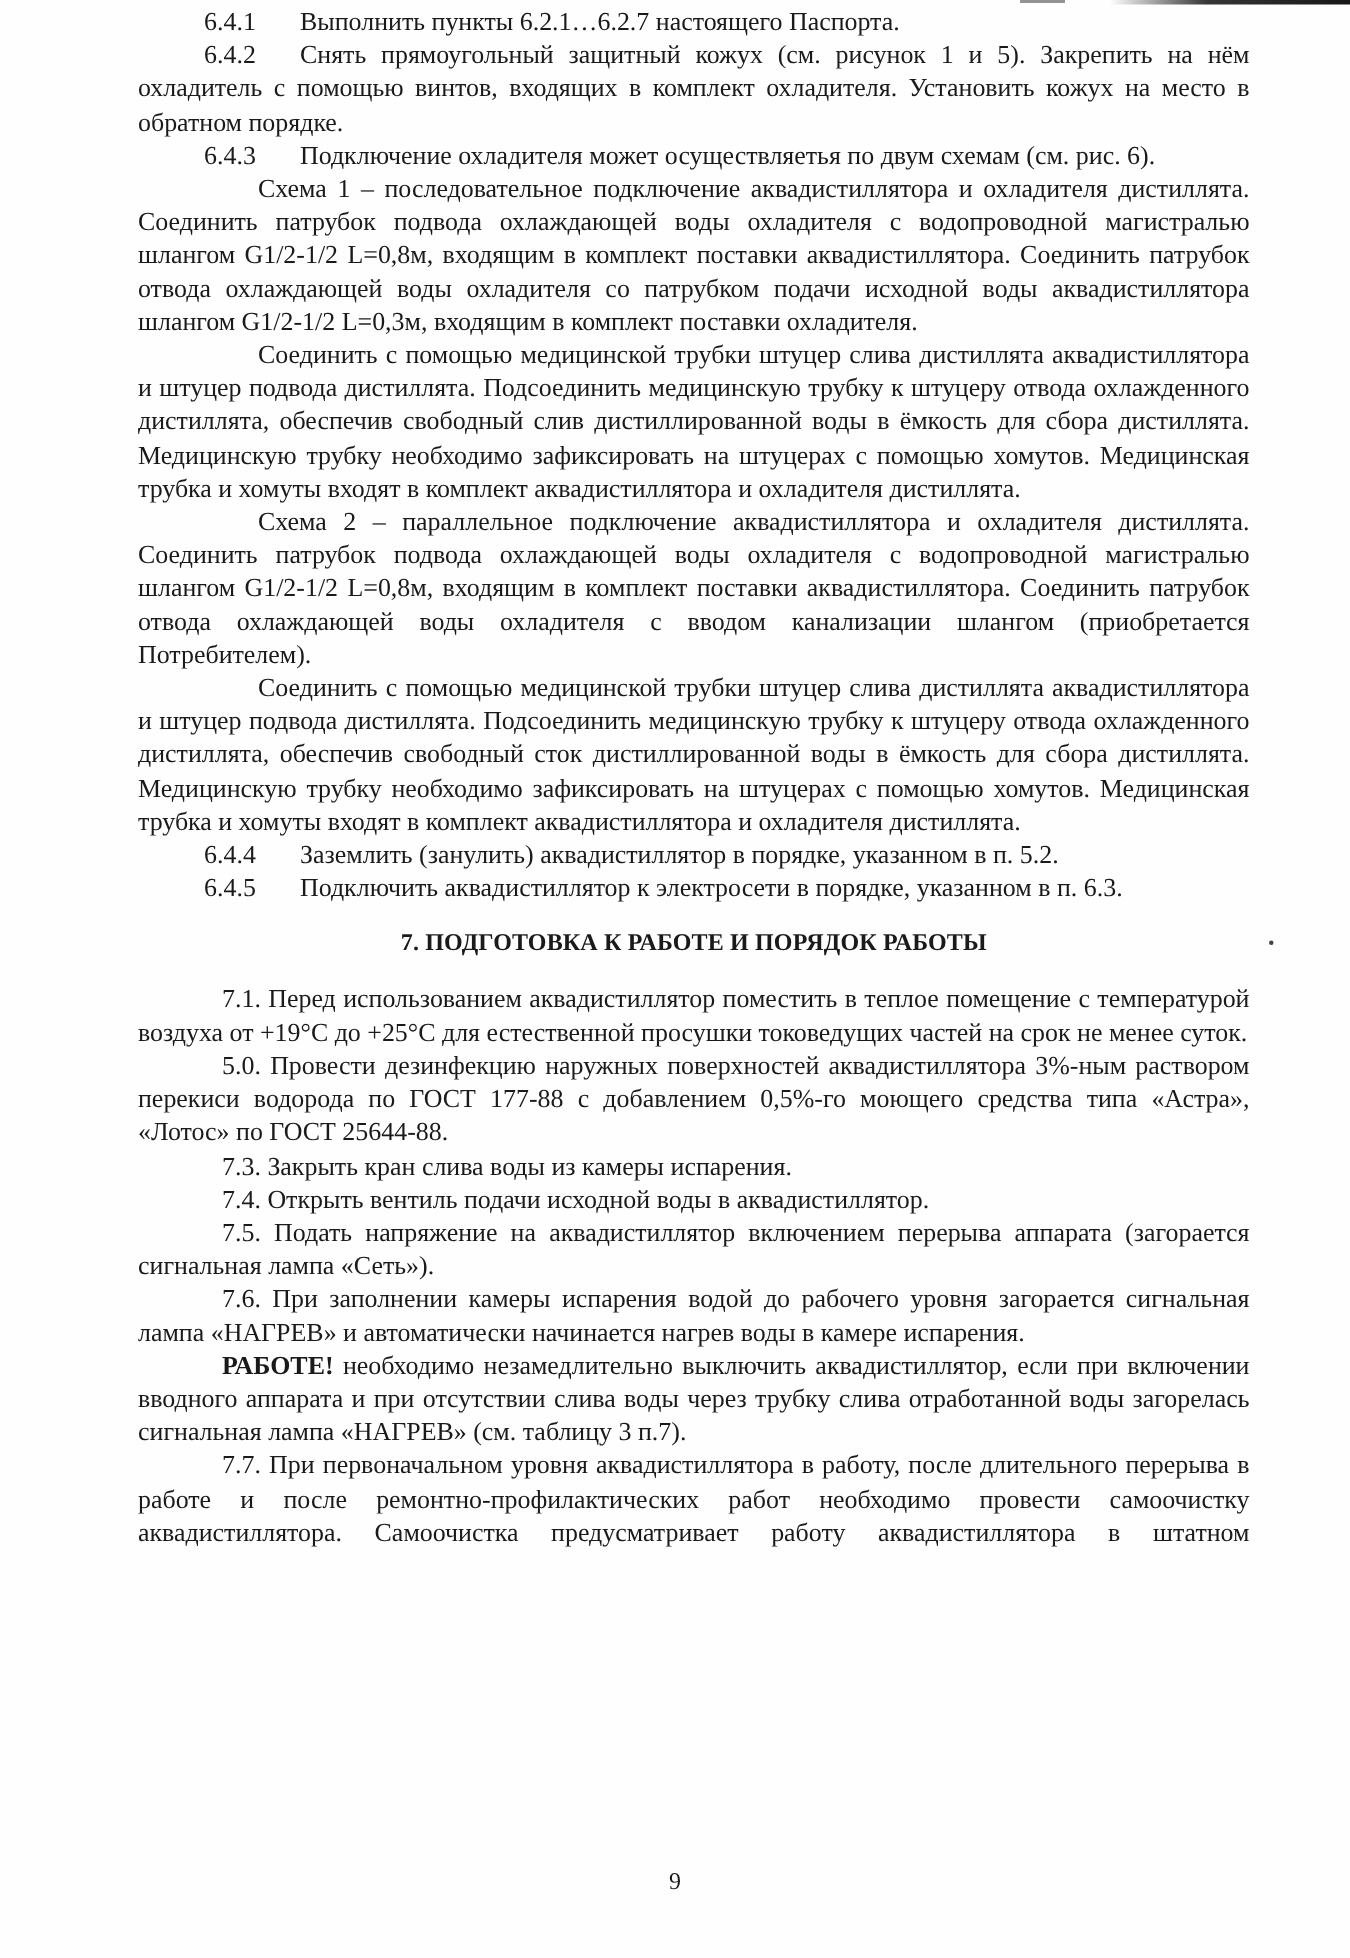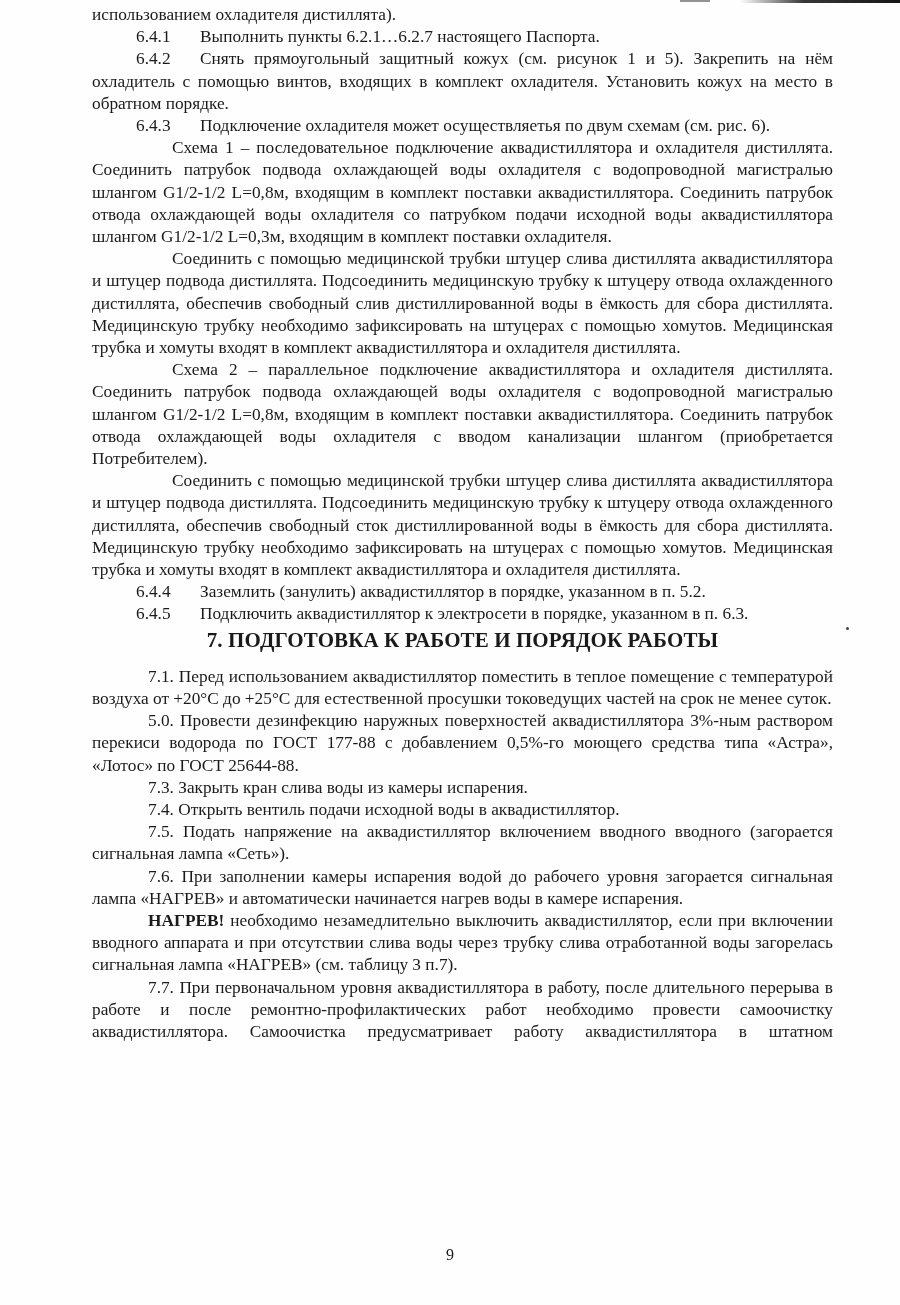--- a/index.html
+++ b/index.html
@@ -76,24 +76,24 @@
       margin-left: 44px;
       width: 64px;
     }
     .u {
       text-underline-offset: 2px;
     }
     .b {
       font-weight: bold;
     }
     .heading {
-      margin: 2px 0 14px 0;
+      margin: 14px 0 14px 0;
       text-align: center;
       font-weight: bold;
-      font-size: 21px;
+      font-size: 16px;
       line-height: 24px;
       letter-spacing: 0.1px;
     }
     .page-number {
       position: absolute;
       top: 1246px;
       left: 0;
       width: 900px;
       text-align: center;
       font-size: 16px;
@@ -102,21 +102,20 @@
 </head>
 <body>
 
 <div class="page">
   <div class="scan-edge-2"></div>
   <div class="scan-edge"></div>
   <div class="speck"></div>
 
   <div class="content">
 
-    <p class="p">использованием охладителя дистиллята).</p>
 
     <p class="numbered-block"><span class="num">6.4.1</span><span>Выполнить пункты 6.2.1…6.2.7 настоящего Паспорта.</span></p>
 
     <p class="numbered-block"><span class="num">6.4.2</span><span>Снять прямоугольный защитный кожух (см. рисунок 1 и 5). Закрепить на нём охладитель с помощью винтов, входящих в комплект охладителя. Установить кожух на место в обратном порядке.</span></p>
 
     <p class="numbered-block"><span class="num">6.4.3</span><span>Подключение охладителя может осуществляетья по двум схемам (см. рис. 6).</span></p>
 
     <p class="p indent"><span class="u">Схема 1</span><span> – последовательное подключение аквадистиллятора и охладителя дистиллята. Соединить патрубок подвода охлаждающей воды охладителя с водопроводной магистралью шлангом G1/2-1/2 L=0,8м, входящим в комплект поставки аквадистиллятора. Соединить патрубок отвода охлаждающей воды охладителя со патрубком подачи исходной воды аквадистиллятора шлангом G1/2-1/2 L=0,3м, входящим в комплект поставки охладителя.</span></p>
 
     <p class="p indent">Соединить с помощью медицинской трубки штуцер слива дистиллята аквадистиллятора и штуцер подвода дистиллята. Подсоединить  медицинскую трубку к штуцеру отвода охлажденного дистиллята, обеспечив свободный слив дистиллированной воды в ёмкость для сбора дистиллята. Медицинскую трубку необходимо зафиксировать на штуцерах с помощью хомутов. Медицинская трубка и хомуты входят в комплект аквадистиллятора и охладителя дистиллята.</p>
@@ -125,32 +124,32 @@
 
     <p class="p indent">Соединить с помощью медицинской трубки штуцер слива дистиллята аквадистиллятора и штуцер подвода дистиллята. Подсоединить  медицинскую трубку к штуцеру отвода охлажденного дистиллята, обеспечив свободный сток дистиллированной воды в ёмкость для сбора дистиллята. Медицинскую трубку необходимо зафиксировать на штуцерах с помощью хомутов. Медицинская трубка и хомуты входят в комплект аквадистиллятора и охладителя дистиллята.</p>
 
 
     <p class="numbered-block"><span class="num">6.4.4</span><span>Заземлить (занулить) аквадистиллятор в порядке, указанном в  п. 5.2.</span></p>
 
     <p class="numbered-block"><span class="num">6.4.5</span><span>Подключить аквадистиллятор к электросети в порядке, указанном в п. 6.3.</span></p>
 
     <h2 class="heading">7. ПОДГОТОВКА К РАБОТЕ И ПОРЯДОК РАБОТЫ</h2>
 
-    <p class="p indent-sm"><span>7.1.</span> <span>Перед использованием аквадистиллятор поместить в теплое помещение с температурой воздуха от +20°С до +25°С для естественной просушки токоведущих частей на срок не менее суток.</span></p>
+    <p class="p indent-sm"><span>7.1.</span> <span>Перед использованием аквадистиллятор поместить в теплое помещение с температурой воздуха от +19°С до +25°С для естественной просушки токоведущих частей на срок не менее суток.</span></p>
 
     <p class="p indent-sm"><span>5.0.</span> <span>Провести дезинфекцию наружных поверхностей аквадистиллятора 3%-ным раствором перекиси водорода по ГОСТ 177-88 с добавлением 0,5%-го моющего средства типа «Астра», «Лотос» по ГОСТ 25644-88.</span></p>
 
     <p class="p indent-sm"><span>7.3.</span> <span>Закрыть кран слива воды из камеры испарения.</span></p>
 
     <p class="p indent-sm"><span>7.4.</span> <span>Открыть вентиль подачи исходной воды в аквадистиллятор.</span></p>
 
-    <p class="p indent-sm"><span>7.5.</span> <span>Подать напряжение на аквадистиллятор включением вводного вводного (загорается сигнальная лампа «Сеть»).</span></p>
+    <p class="p indent-sm"><span>7.5.</span> <span>Подать напряжение на аквадистиллятор включением перерыва аппарата (загорается сигнальная лампа «Сеть»).</span></p>
 
     <p class="p indent-sm"><span>7.6.</span> <span>При заполнении камеры испарения водой до рабочего уровня загорается сигнальная лампа «НАГРЕВ» и автоматически начинается  нагрев воды в камере испарения.</span></p>
 
-    <p class="p indent-sm"><span class="b u">НАГРЕВ!</span><span> необходимо незамедлительно выключить аквадистиллятор, если при включении вводного аппарата и при отсутствии слива воды через трубку слива отработанной воды загорелась сигнальная лампа «НАГРЕВ» (см. таблицу 3 п.7).</span></p>
+    <p class="p indent-sm"><span class="b u">РАБОТЕ!</span><span> необходимо незамедлительно выключить аквадистиллятор, если при включении вводного аппарата и при отсутствии слива воды через трубку слива отработанной воды загорелась сигнальная лампа «НАГРЕВ» (см. таблицу 3 п.7).</span></p>
 
     <p class="p indent-sm" style="text-align-last: justify;"><span>7.7.</span> <span>При первоначальном уровня аквадистиллятора в работу, после длительного перерыва в работе и после ремонтно-профилактических работ необходимо провести самоочистку аквадистиллятора. Самоочистка предусматривает работу аквадистиллятора в штатном</span></p>
 
   </div>
 
   <div class="page-number">9</div>
 </div>
 
 </body></html>

